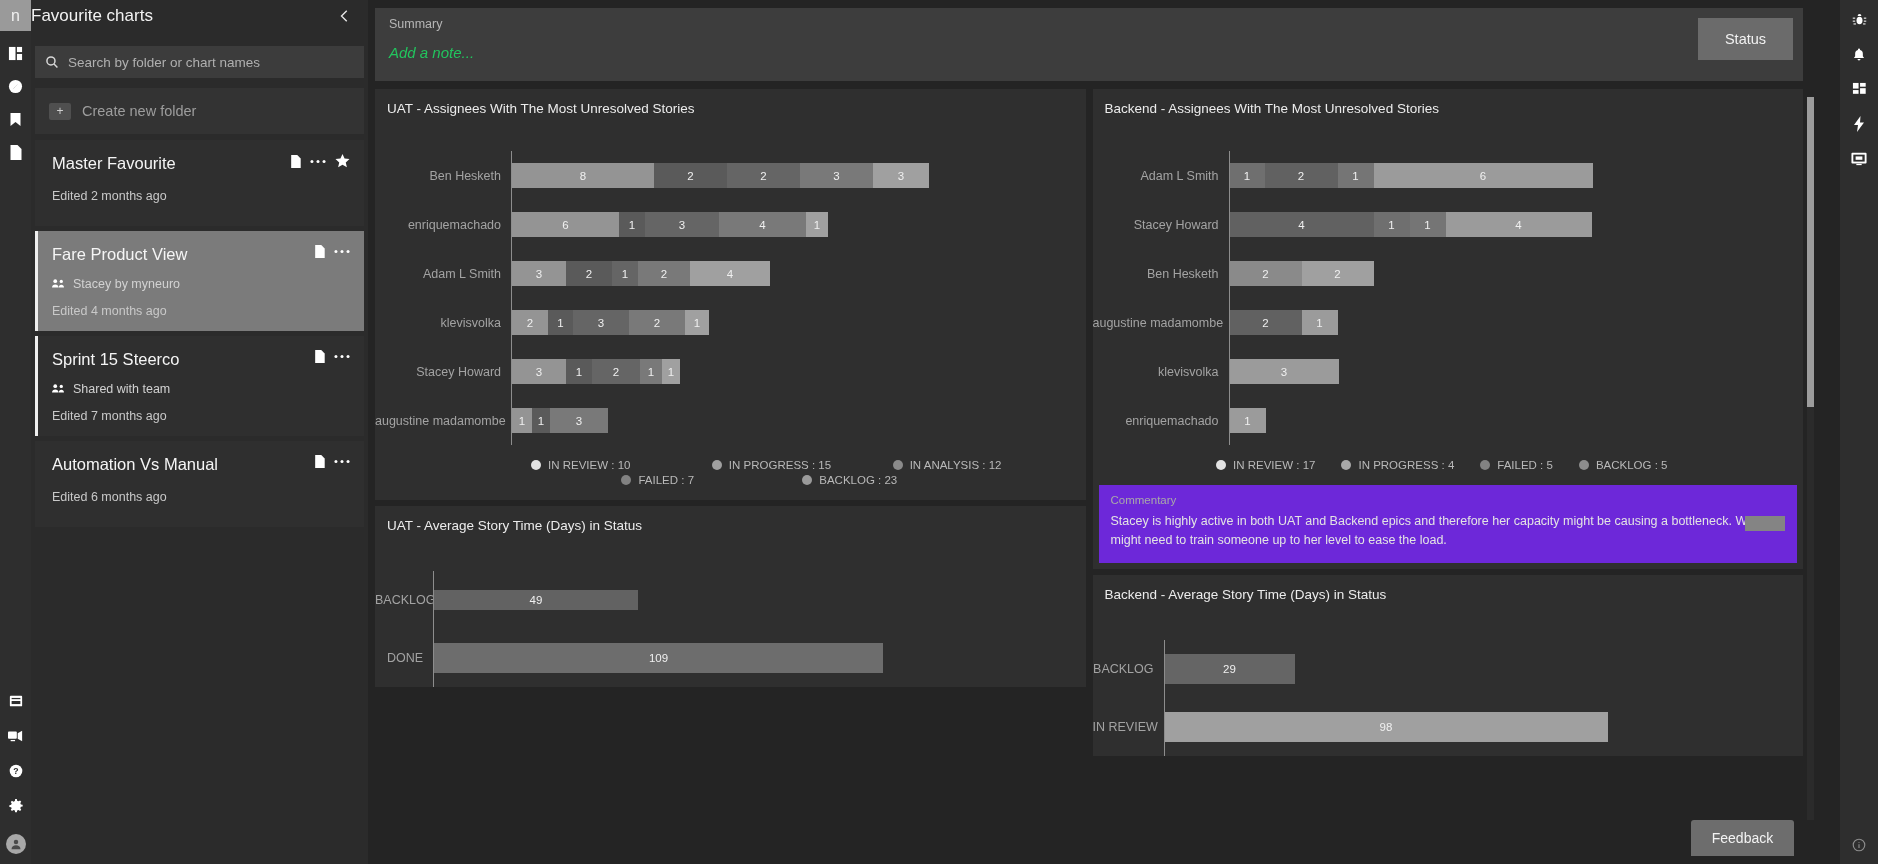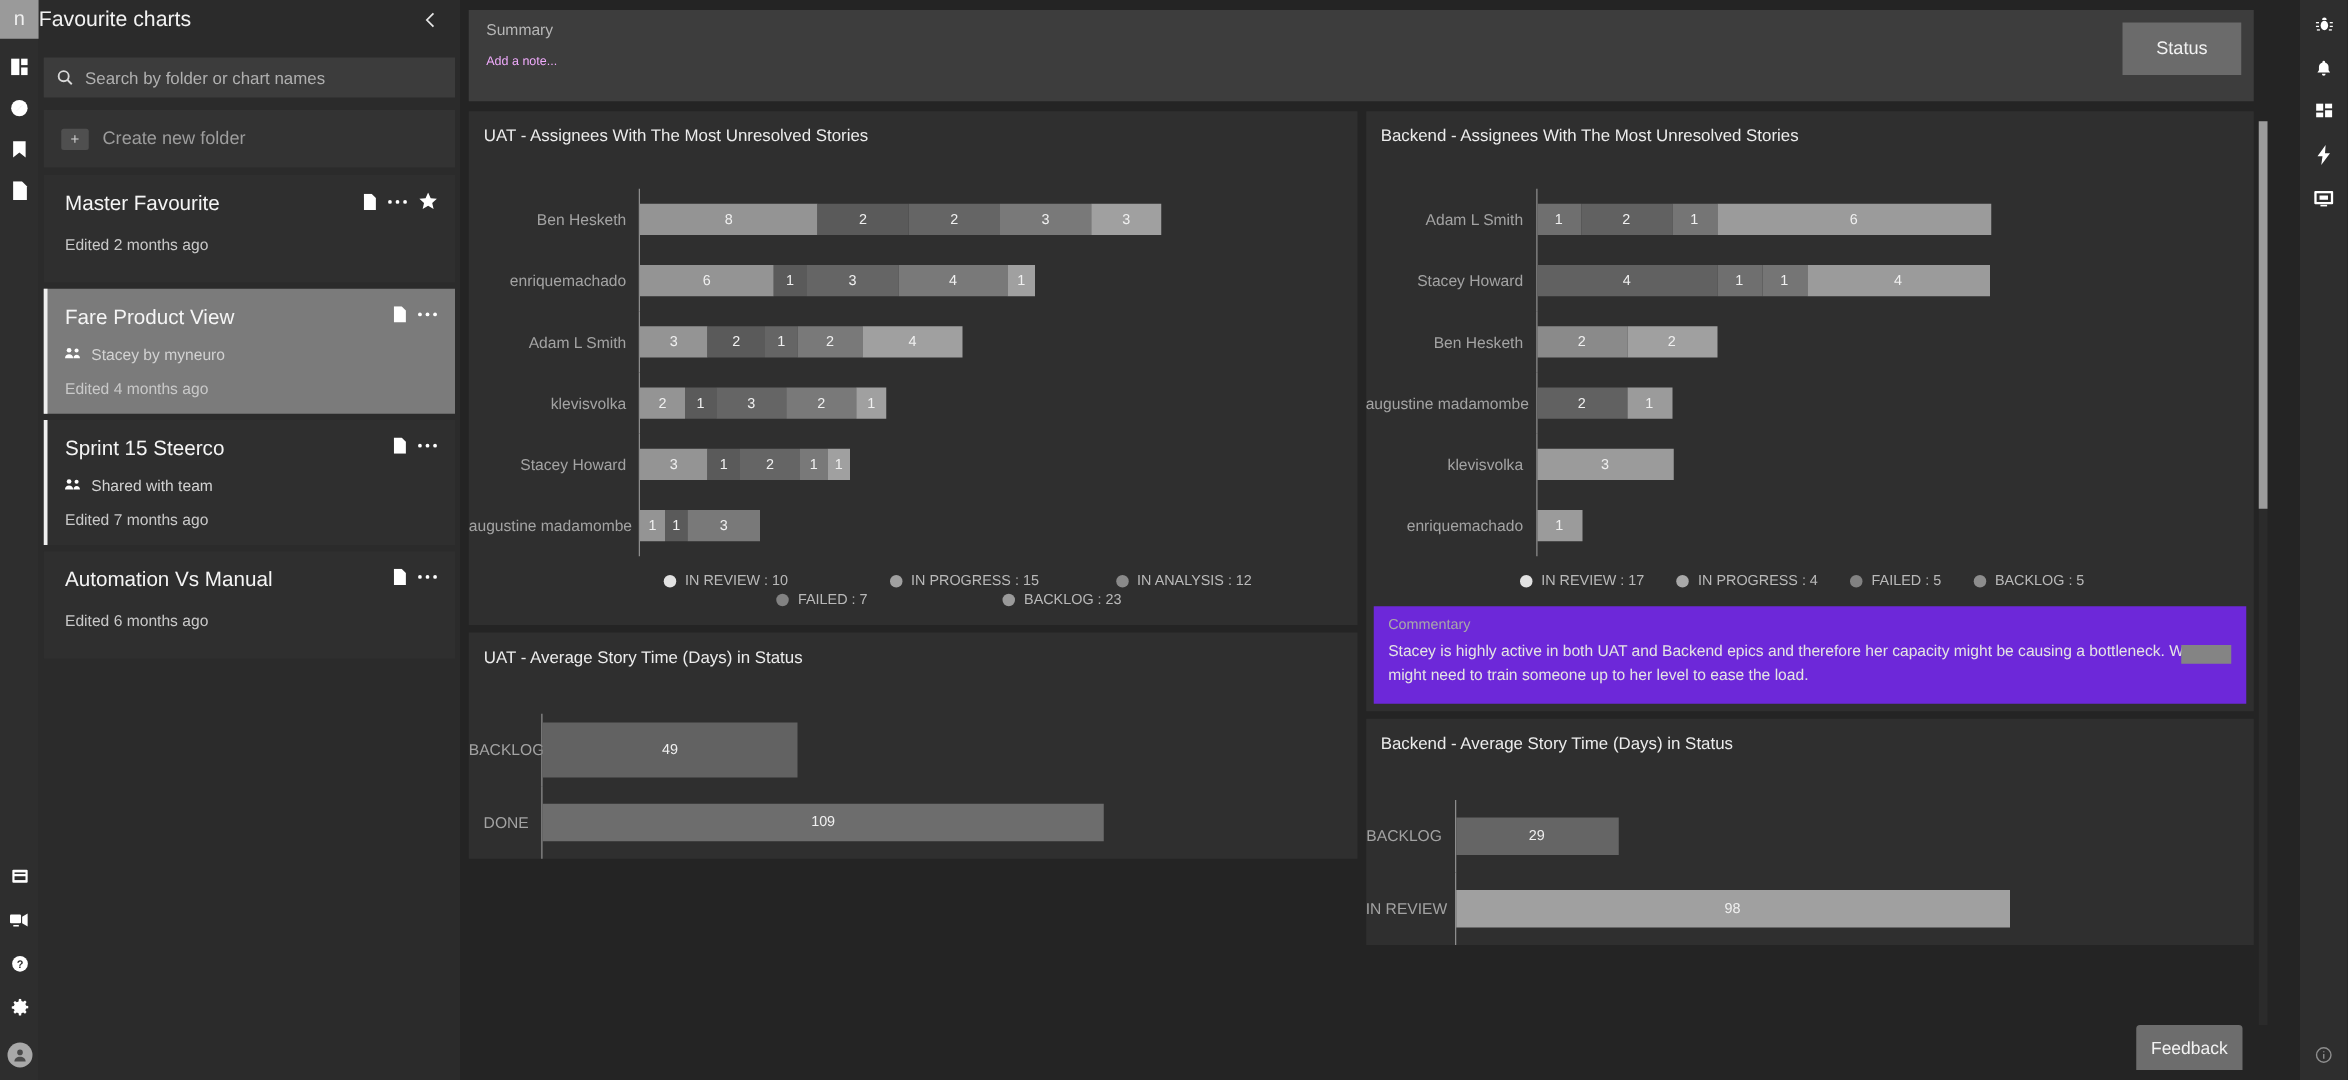--- a/index.html
+++ b/index.html
@@ -123,21 +123,21 @@
     padding: 8px 0 0 7px;
   }
   .summary-panel {
     background: #3d3d3d;
     height: 73px;
     margin-right: 37px;
     position: relative;
     padding: 9px 12px 0 14px;
   }
   .summary-label { font-size: 12.5px; color: #b6b6b6; }
-  .summary-note { font-size: 10px; color: #f0abfc; margin-top: 13px; }
+  .summary-note { font-size: 15px; color: #22c55e; margin-top: 13px; font-style: italic; }
   .status-btn {
     position: absolute; right: 10px; top: 10px;
     width: 95px; height: 42px;
     background: #6b6b6b;
     color: #f2f2f2;
     display: flex; align-items: center; justify-content: center;
     font-size: 14.5px;
   }
 
   .grid {
@@ -215,21 +215,21 @@
     display: flex; flex-direction: column; align-items: center;
     position: relative;
     padding-top: 10px;
     gap: 17px;
   }
   .rrail .ricon { color: #ffffff; }
   .rrail-bottom { position: absolute; bottom: 8px; color: #8d8d8d; }
 
   .feedback {
     position: absolute; right: 46px; bottom: 8px;
-    width: 85px; height: 36px;
+    width: 103px; height: 36px;
     background: #6d6d6d;
     color: #f3f3f3;
     display: flex; align-items: center; justify-content: center;
     font-size: 14px;
     border-radius: 3px 3px 0 0;
     z-index: 20;
   }
 </style>
 </head>
 <body>
@@ -534,21 +534,21 @@
             </div>
           </div>
       </div>
       <div class="panel">
         <div class="panel-title">UAT - Average Story Time (Days) in Status</div>
         <div class="chart" id="chart2">
             <div class="chart-rows" style="padding-top: 38px;">
               <div class="crow" style="height: 58px;">
                 <div class="crow-label" style="width: 58px;">BACKLOG</div>
                 <div class="axis"></div>
-                <div class="bar" style="height: 44px; text-align: right;">
+                <div class="bar" style="height: 20px; text-align: right;">
                   <div class="seg" style="width: 204px; background: rgb(98, 98, 98);">49</div>
                 </div>
               </div>
               <div class="crow" style="height: 58px;">
                 <div class="crow-label" style="width: 58px;">DONE</div>
                 <div class="axis"></div>
                 <div class="bar" style="height: 30px;">
                   <div class="seg" style="width: 449px; background: rgb(109, 109, 109);">109</div>
                 </div>
               </div>

